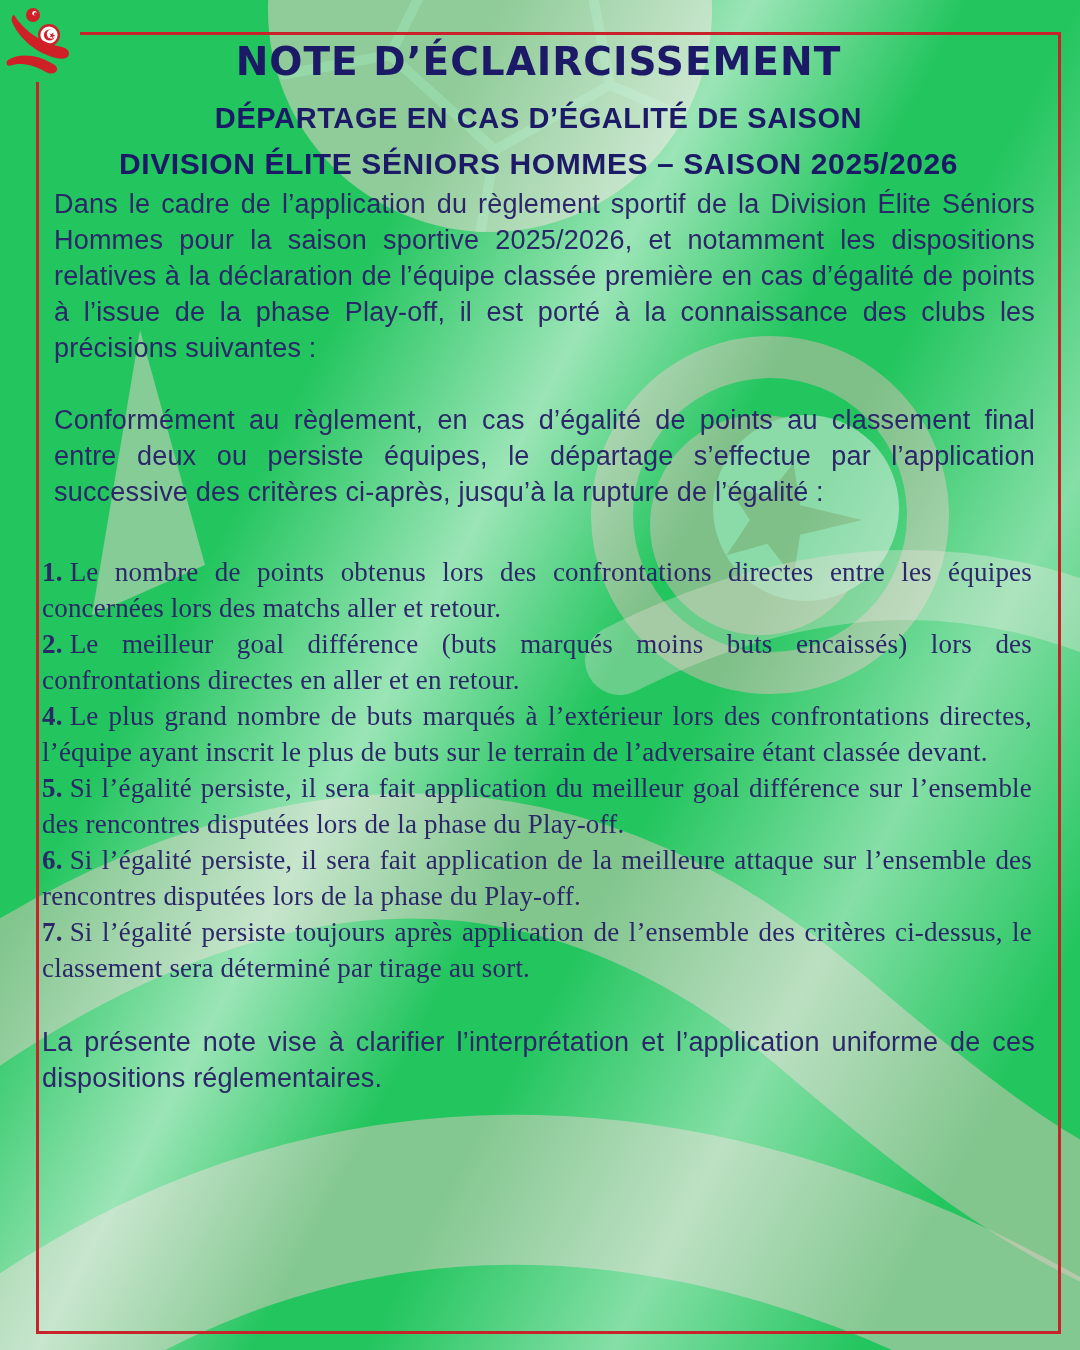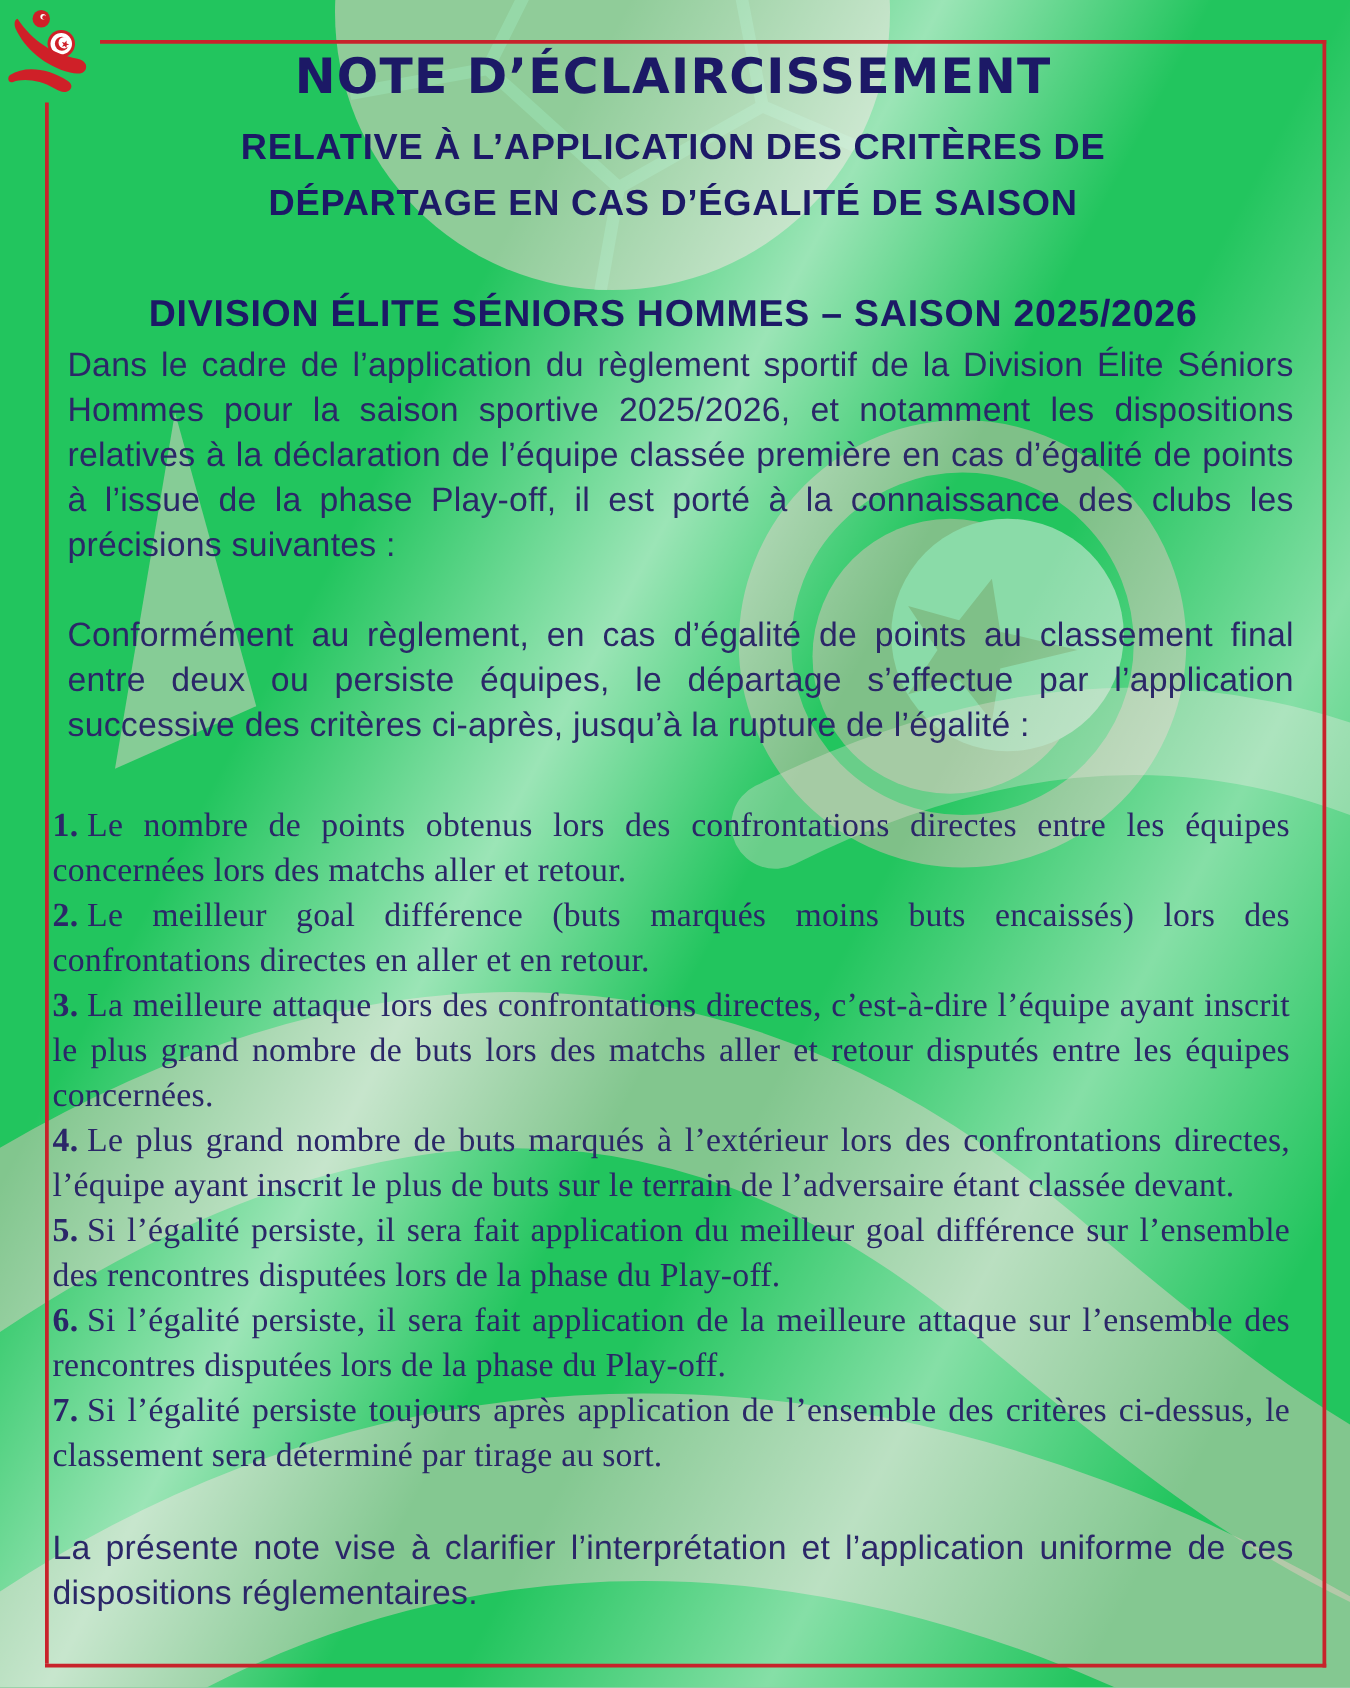--- a/index.html
+++ b/index.html
@@ -41,21 +41,21 @@
     letter-spacing:1px;
     color:#1c1966;
   }
   .subtitle{
     text-align:center;
     font-weight:bold;
     font-size:29px;line-height:45px;
     letter-spacing:.6px;
     color:#1c1966;
   }
-  .subtitle.season{font-size:30px;margin-top:43px;}
+  .subtitle.season{font-size:30px;}
   .bodytext{
     font-size:27px;line-height:36px;
     text-align:justify;
     letter-spacing:.2px;
   }
   p.para{margin:0 0 36px 12px;}
   .intro{margin-top:20px;}
   .list{margin:44px 3px 0 0;font-family:Liberation Serif, serif;}
   p.item{margin:0;}
   p.item b{font-weight:bold;margin-right:7px;}
@@ -118,33 +118,31 @@
       <circle cx="47.4" cy="30.1" r="4.6" fill="#ffffff"></circle>
       <polygon fill="#cf2028" points="51.5,31.5 49.29,32.29 49.22,34.64 47.78,32.78 45.53,33.44 46.85,31.5 45.53,29.56 47.78,30.22 49.22,28.36 49.29,30.71"></polygon>
     </g>
 
     <path d="M10,11 C22,29 38,39 58,43 C64,44.5 66,48 64.5,51.5 C63,55 58,55.5 52,54 C32,49 16,35 8.5,19 C6.8,14.5 8,11.5 10,11 Z" fill="#cf2028"></path>
     <path d="M4,56 C16,48.5 34,50.5 50,60.5 C54,63 54,66.5 51,68.5 C48,70.5 44,69.5 40,67 C28,59.5 14,58.5 6.5,61.5 C2.5,63 1.5,58 4,56 Z" fill="#cf2028"></path>
   </svg>
 
   <div class="content">
     <h1 class="title">NOTE D’ÉCLAIRCISSEMENT</h1>
-    <div class="subtitle">RELATIVE À L’APPLICATION DES CRITÈRES DE</div>
     <div class="subtitle">DÉPARTAGE EN CAS D’ÉGALITÉ DE SAISON</div>
     <div class="subtitle season">DIVISION ÉLITE SÉNIORS HOMMES – SAISON 2025/2026</div>
 
     <p class="bodytext para intro">Dans le cadre de l’application du règlement sportif de la Division Élite Séniors Hommes pour la saison sportive 2025/2026, et notamment les dispositions relatives à la déclaration de l’équipe classée première en cas d’égalité de points à l’issue de la phase Play-off, il est porté à la connaissance des clubs les précisions suivantes :</p>
     <p class="bodytext para">Conformément au règlement, en cas d’égalité de points au classement final entre deux ou persiste équipes, le départage s’effectue par l’application successive des critères ci-après, jusqu’à la rupture de l’égalité :</p>
 
     <div class="list bodytext">
   <p class="item"><b>1.</b><span>Le nombre de points obtenus lors des confrontations directes entre les équipes concernées lors des matchs aller et retour.</span></p>
 
   <p class="item"><b>2.</b><span>Le meilleur goal différence (buts marqués moins buts encaissés) lors des confrontations directes en aller et en retour.</span></p>
 
-  <p class="item"><b>3.</b><span>La meilleure attaque lors des confrontations directes, c’est-à-dire l’équipe ayant inscrit le plus grand nombre de buts lors des matchs aller et retour disputés entre les équipes concernées.</span></p>
 
   <p class="item"><b>4.</b><span>Le plus grand nombre de buts marqués à l’extérieur lors des confrontations directes, l’équipe ayant inscrit le plus de buts sur le terrain de l’adversaire étant classée devant.</span></p>
 
   <p class="item"><b>5.</b><span>Si l’égalité persiste, il sera fait application du meilleur goal différence sur l’ensemble des rencontres disputées lors de la phase du Play-off.</span></p>
 
   <p class="item"><b>6.</b><span>Si l’égalité persiste, il sera fait application de la meilleure attaque sur l’ensemble des rencontres disputées lors de la phase du Play-off.</span></p>
 
   <p class="item"><b>7.</b><span>Si l’égalité persiste toujours après application de l’ensemble des critères ci-dessus, le classement sera déterminé par tirage au sort.</span></p>
 </div>
 

